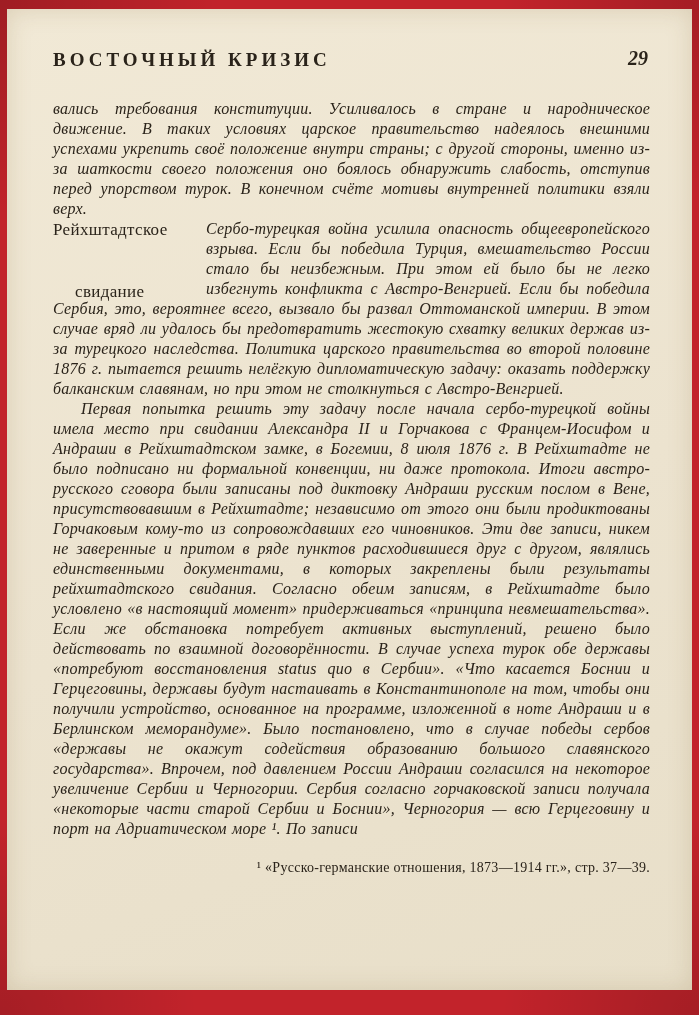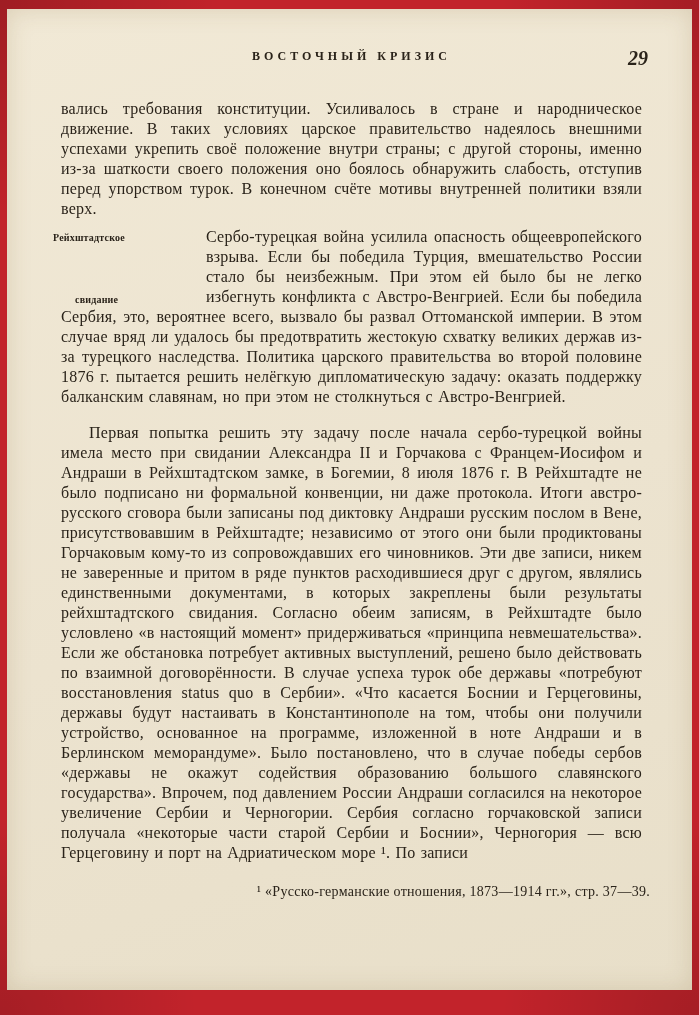--- a/index.html
+++ b/index.html
@@ -37,53 +37,52 @@
     left: 46px;
     right: 42px;
     top: 0;
   }
   .running-header {
     position: relative;
     margin-top: 40px;
     height: 20px;
   }
   .running-title {
-    text-align: center;
     font-weight: bold;
-    font-size: 12px;
+    font-size: 19px;
     letter-spacing: 4px;
     color: #2a231a;
   }
   .page-number {
     position: absolute;
     right: 2px;
     top: -2px;
     font-weight: bold;
     font-style: italic;
     font-size: 20px;
   }
   .body-text {
     margin-top: 30px;
     font-size: 16px;
     line-height: 20px;
     text-align: justify;
     letter-spacing: 0.015em;
     word-spacing: 0.06em;
   }
-  .body-text p { margin: 8px; }
+  .body-text p { margin: 0; font-style: italic; }
   .para-indent { text-indent: 28px; }
   .margin-note {
     float: left;
     width: 153px;
     height: 62px;
     padding-top: 3px;
     box-sizing: border-box;
-    font-size: 10px;
+    font-size: 17px;
     line-height: 16px;
-    font-weight: bold;
+    font-weight: normal;
     text-align: left;
     letter-spacing: 0.02em;
   }
   .margin-note .line2 { padding-left: 22px; display: block; margin-top: 46px; }
   .clear { clear: both; }
   .footnote {
     margin-top: 20px;
     font-size: 14px;
     line-height: 18px;
     text-indent: 28px;

